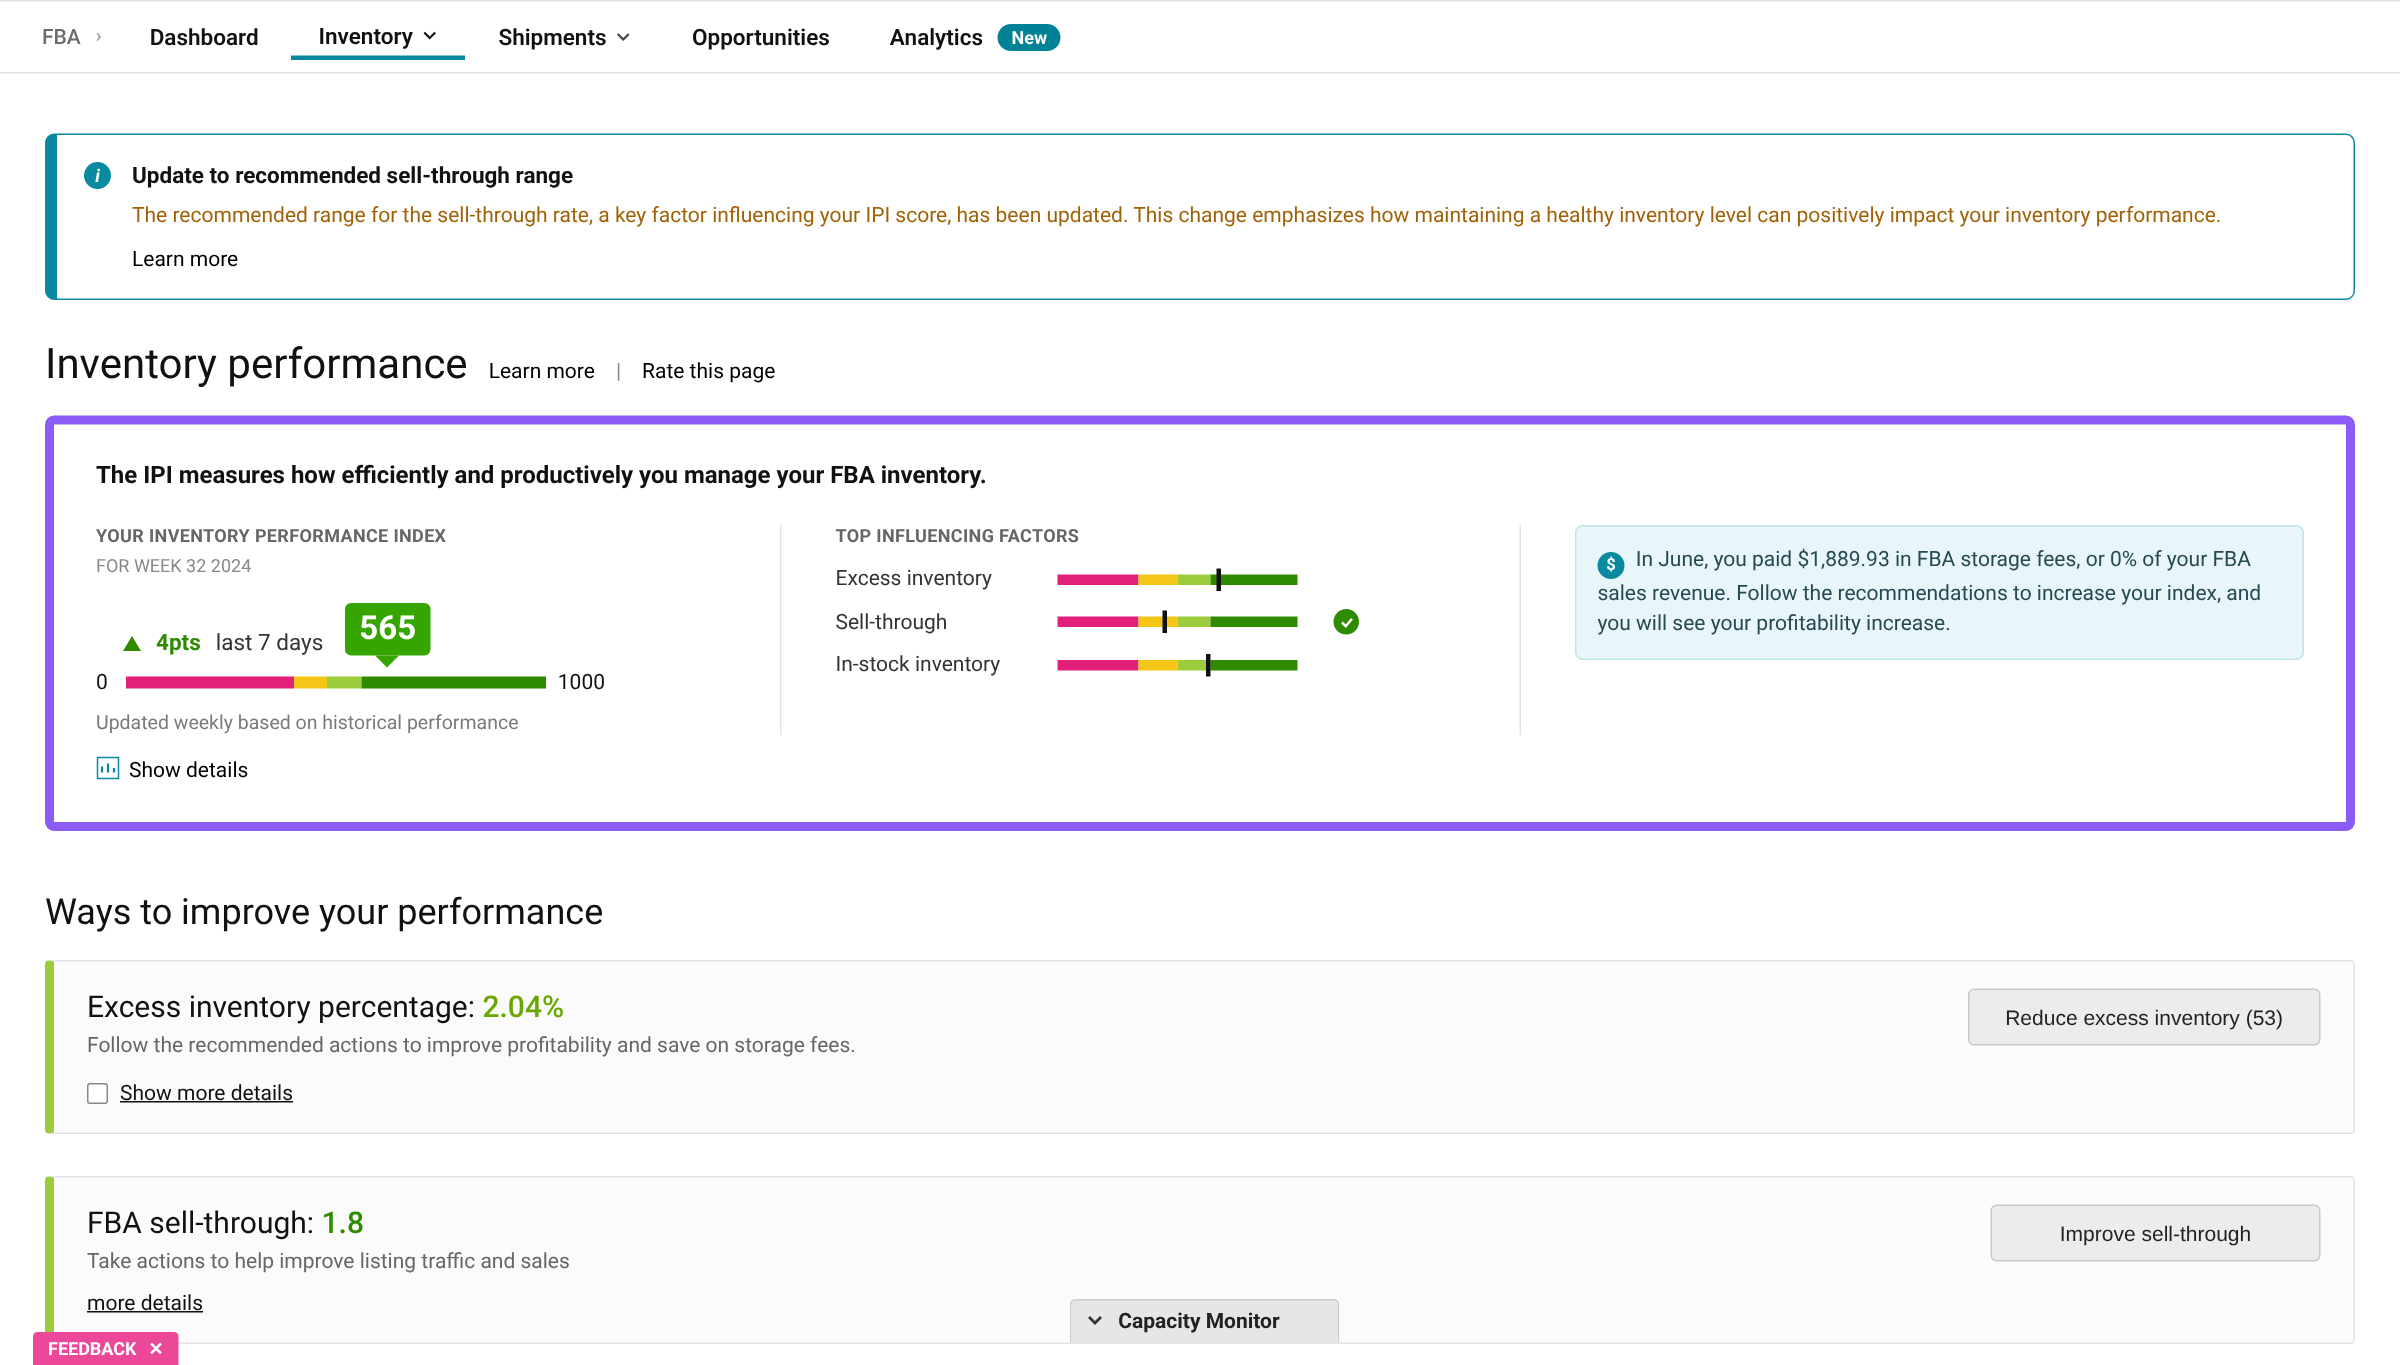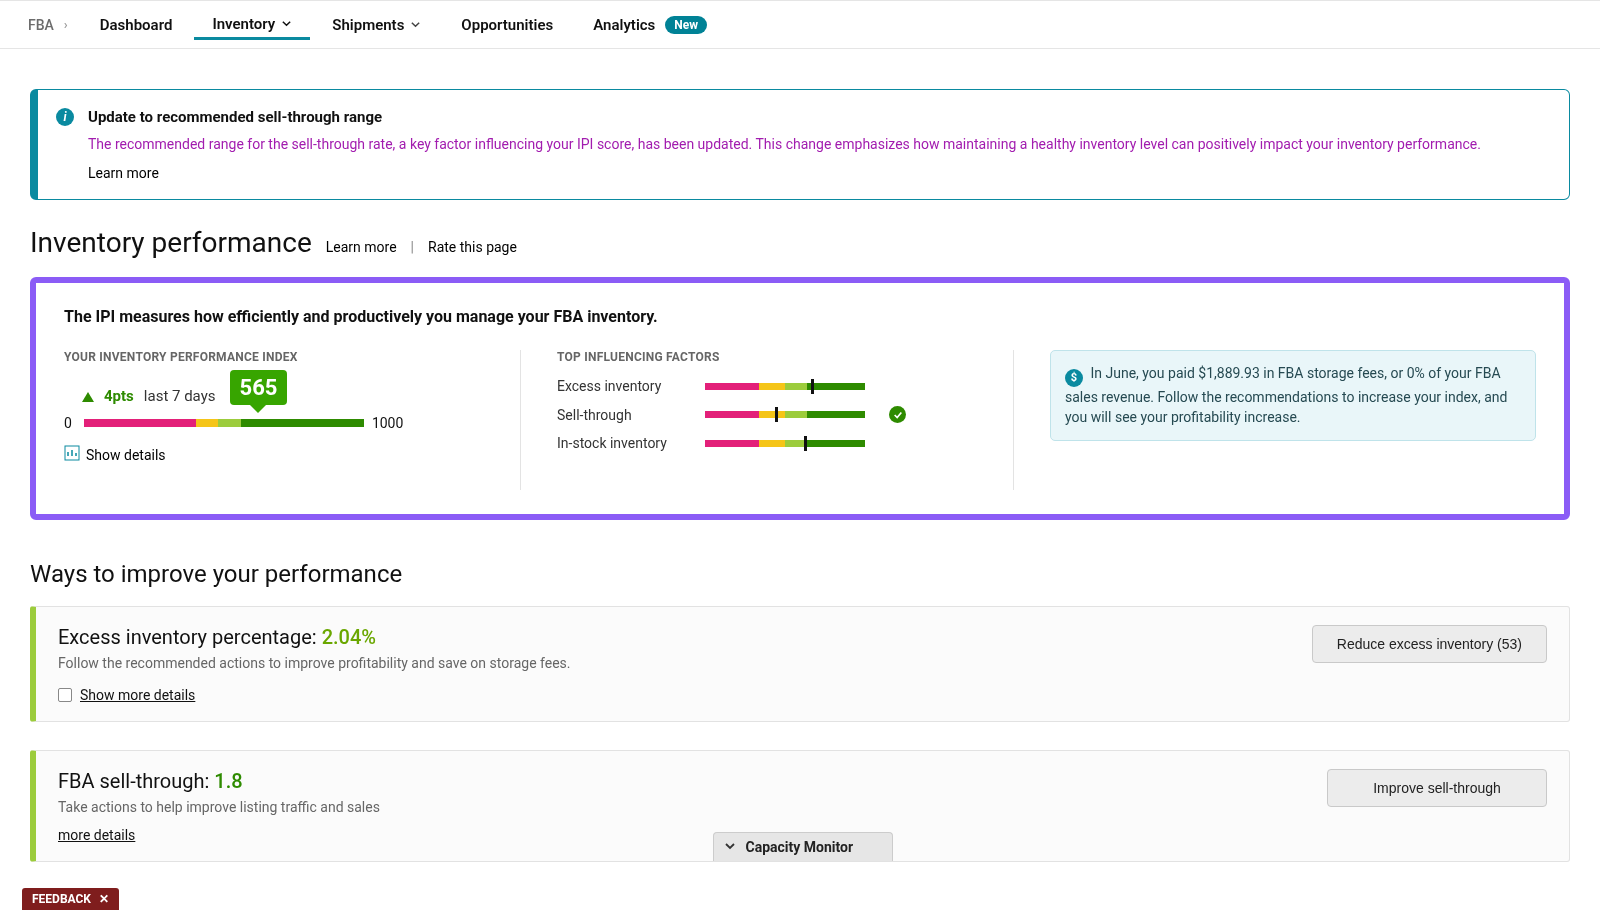--- a/index.html
+++ b/index.html
@@ -58,21 +58,21 @@
   }
   .info-banner .icon-col { flex: none; }
   .info-circle {
     width: 18px; height: 18px; border-radius: 50%;
     background: #0a8aa0; color: #fff;
     display: flex; align-items: center; justify-content: center;
     font-size: 12px; font-weight: 700; font-style: italic;
   }
   .info-banner .body { flex: 1; }
   .info-banner .title { font-weight: 700; font-size: 15px; margin-bottom: 8px; }
-  .info-banner .text { color: #a21caf; font-size: 14px; line-height: 1.5; margin-bottom: 10px; }
+  .info-banner .text { color: #a16207; font-size: 14px; line-height: 1.5; margin-bottom: 10px; }
   .link { color: #000000; cursor: pointer; text-decoration: none; }
 
   
   .heading-row {
     display: flex; align-items: baseline; gap: 14px;
     margin-bottom: 18px;
   }
   .heading-row h1 { font-size: 28px; font-weight: 400; color: #111; }
   .divider-pipe { color: #888; }
 
@@ -191,21 +191,21 @@
   .capacity-monitor {
     position: absolute; left: 50%; bottom: 0; transform: translateX(-50%);
     width: 180px; background: #e6e6e6; border: 1px solid #ccc; border-bottom: none;
     border-radius: 4px 4px 0 0; padding: 6px 10px; display: flex; align-items: center; gap: 10px;
     font-weight: 700; color: #222;
   }
   .capacity-monitor .chev { font-size: 12px; }
 
   .feedback-pill {
     position: fixed; left: 22px; bottom: 0;
-    background: #7f1d1d; color: #fff; font-size: 12px; font-weight: 700;
+    background: #ec4899; color: #fff; font-size: 12px; font-weight: 700;
     padding: 4px 10px; border-radius: 3px 3px 0 0;
     display: flex; gap: 8px; align-items: center;
   }
   .feedback-close { font-size: 12px; cursor: pointer; }
 </style>
 </head>
 <body>
 
 <div class="topnav">
   <div class="breadcrumb-label">
@@ -261,20 +261,21 @@
     <a class="link">Rate this page</a>
   </div>
 
   <div class="card">
     <div class="card-lead">The IPI measures how efficiently and productively you manage your FBA inventory.</div>
 
     <div class="ipi-columns">
 
       <div>
         <div class="subhead">YOUR INVENTORY PERFORMANCE INDEX</div>
+        <div class="subhead-small">FOR WEEK 32 2024</div>
 
         <div class="ipi-tri">
           <span class="triangle-up"></span>
           <span class="ipi-pts">4pts</span>
           <span class="ipi-period">last 7 days</span>
           <div class="ipi-pointer" style="position: static; transform:none; margin-left:4px;">
             <div class="ipi-badge">565</div>
           </div>
         </div>
 
@@ -284,20 +285,21 @@
             <div class="ipi-bar">
               <div class="seg" style="left:0%; width:40%; background:#e32079;"></div>
               <div class="seg" style="left:40%; width:8%; background:#f5c518;"></div>
               <div class="seg" style="left:48%; width:8%; background:#9ccc3c;"></div>
               <div class="seg" style="left:56%; width:44%; background:#2e8b00;"></div>
             </div>
             <span>1000</span>
           </div>
         </div>
 
+        <div class="ipi-updated">Updated weekly based on historical performance</div>
 
         <div class="show-details-row">
           <span>
             <svg viewBox="0 0 16 16">
                 <rect x="1" y="1" width="14" height="14" fill="none" stroke="#0a8aa0" stroke-width="1"></rect>
                 <path d="M4 11 L4 7 M8 11 L8 5 M12 11 L12 8" stroke="#0a8aa0" stroke-width="1.5"></path>
               </svg>
           </span>
           <a class="link">Show details</a>
         </div>

